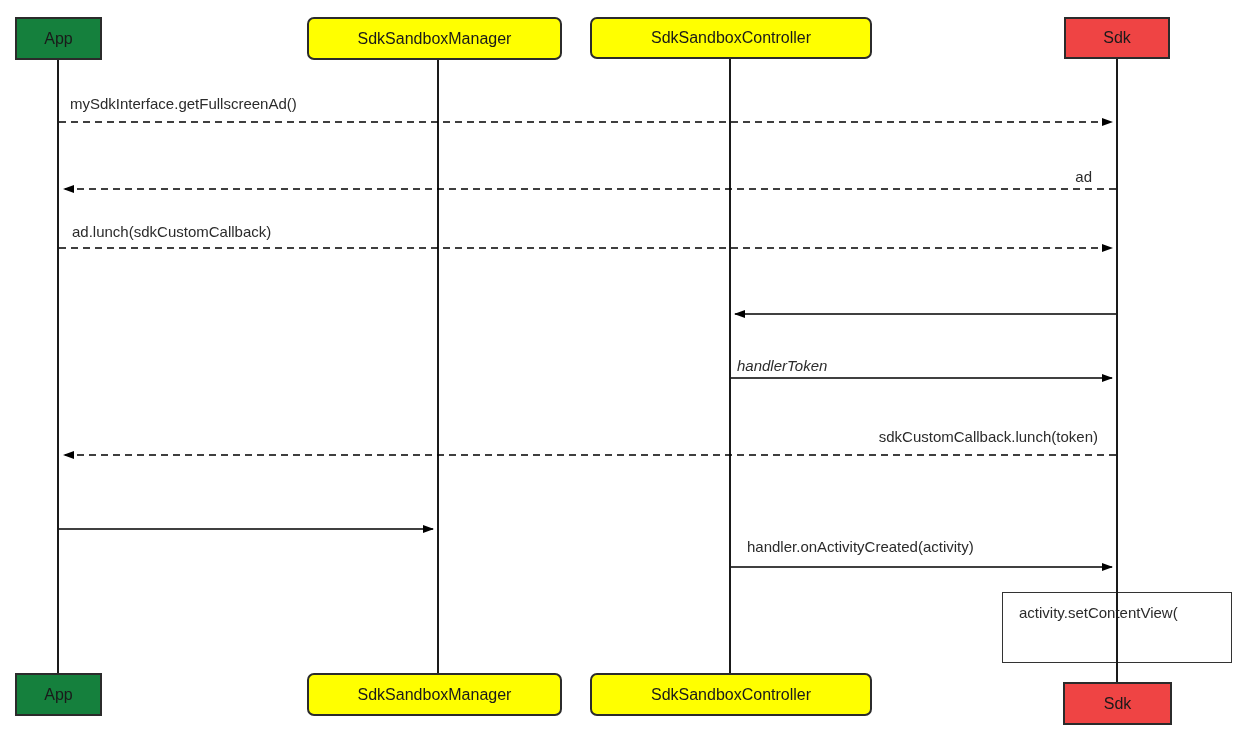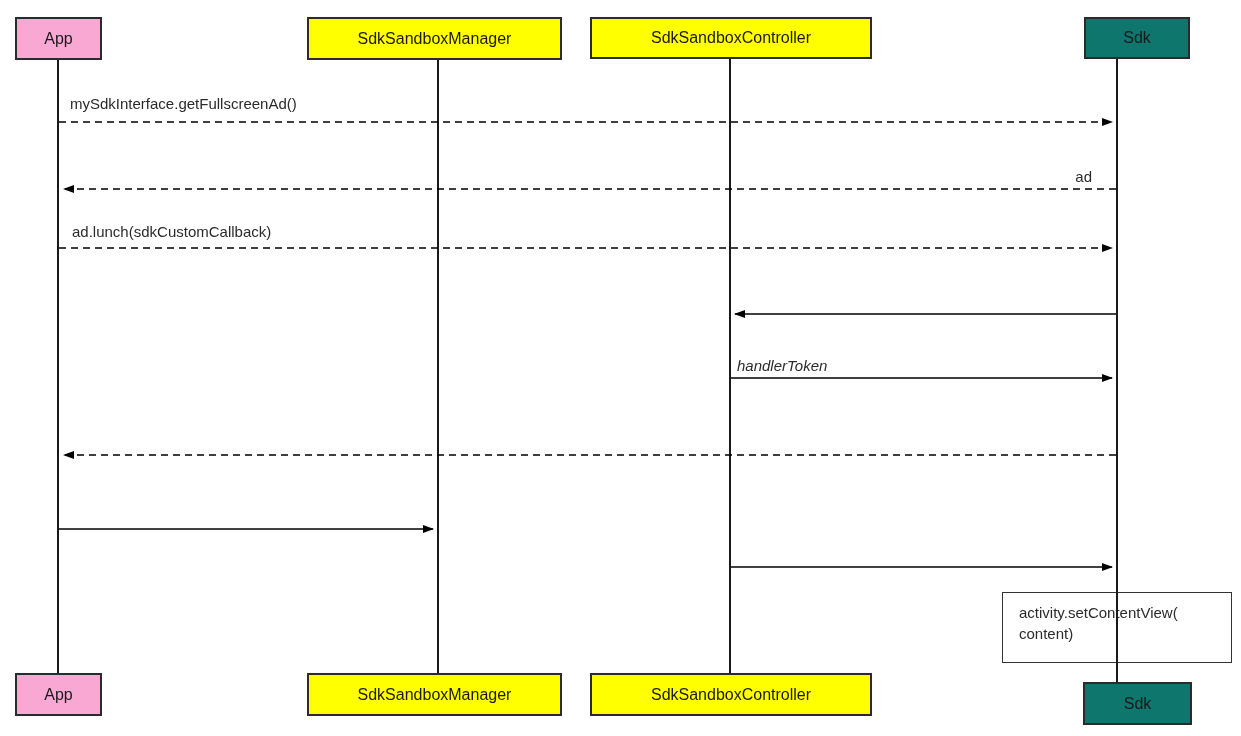--- a/index.html
+++ b/index.html
@@ -15,23 +15,23 @@
     position: absolute;
     box-sizing: border-box;
     border: 2px solid #2b2b2b;
     display: flex;
     align-items: center;
     justify-content: center;
     font-size: 16px;
     color: #1a1a1a;
     z-index: 1;
   }
-  .actor-pink   { background: #f9a8d4; }
-  .actor-yellow { background: #ffff00; }
-  .actor-green  { background: #0f766e; margin-left: 20px; }
+  .actor-pink   { background: #15803d; }
+  .actor-yellow { background: #ffff00; border-radius: 7px; }
+  .actor-green  { background: #ef4444; }
   .msg-label {
     position: absolute;
     font-size: 15px;
     color: #2b2b2b;
     white-space: nowrap;
     z-index: 1;
     line-height: 17px;
   }
   .note {
     position: absolute;
@@ -83,24 +83,25 @@
     <span>SdkSandboxController</span>
   </div>
   <div class="actor actor-green" style="left:1063px;top:682px; width:109px; height:43px;">
     <span>Sdk</span>
   </div>
 
   <div class="msg-label" style="left:70px;  top:95px;">mySdkInterface.getFullscreenAd()</div>
   <div class="msg-label" style="right:149px;top:168px;">ad</div>
   <div class="msg-label" style="left:72px;  top:223px;">ad.lunch(sdkCustomCallback)</div>
   <div class="msg-label" style="left:737px; top:357px;font-style:italic;">handlerToken</div>
+  <div class="msg-label" style="right:143px;top:428px;">sdkCustomCallback.lunch(token)</div>
+  <div class="msg-label" style="left:747px; top:538px;">handler.onActivityCreated(activity)</div>
 
   <div class="note" style="left:1002px;top:592px;width:230px;height:71px;">
     <span>activity.setContentView(</span>
-    <span>content)</span>
   </div>
 
   <svg class="lines" width="1241" height="736">
     <defs>
       <marker id="arr" markerWidth="13" markerHeight="10" refX="10" refY="4" orient="auto" markerUnits="userSpaceOnUse">
         <path d="M0,0 L11,4 L0,8 z" fill="#000000"></path>
       </marker>
     </defs>
 
     <line class="lifeline" x1="58" y1="60" x2="58" y2="673"></line>

